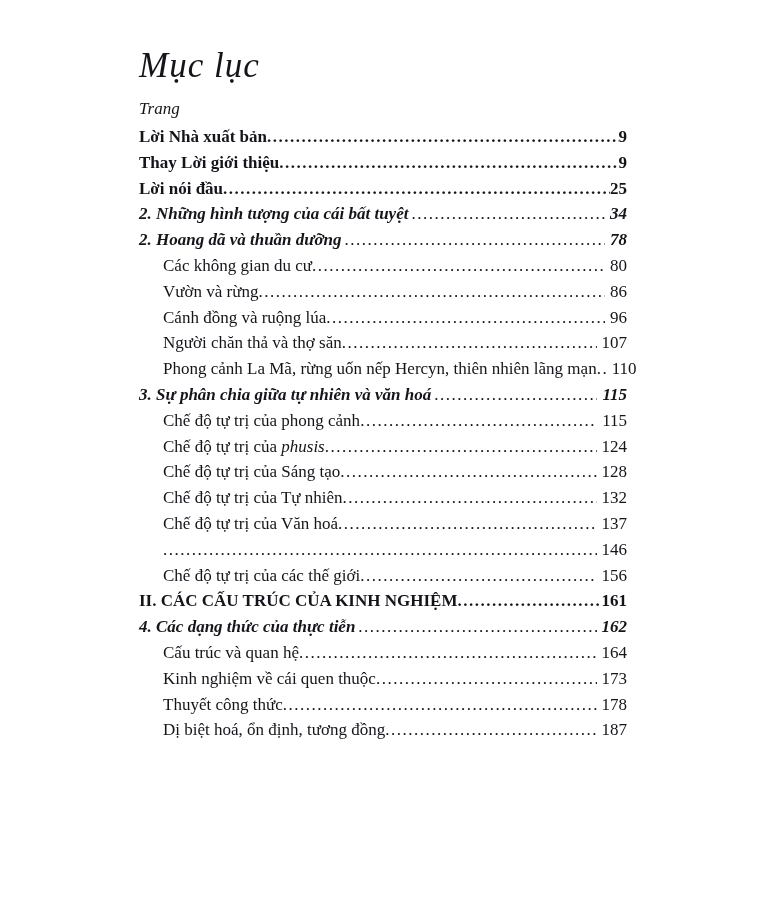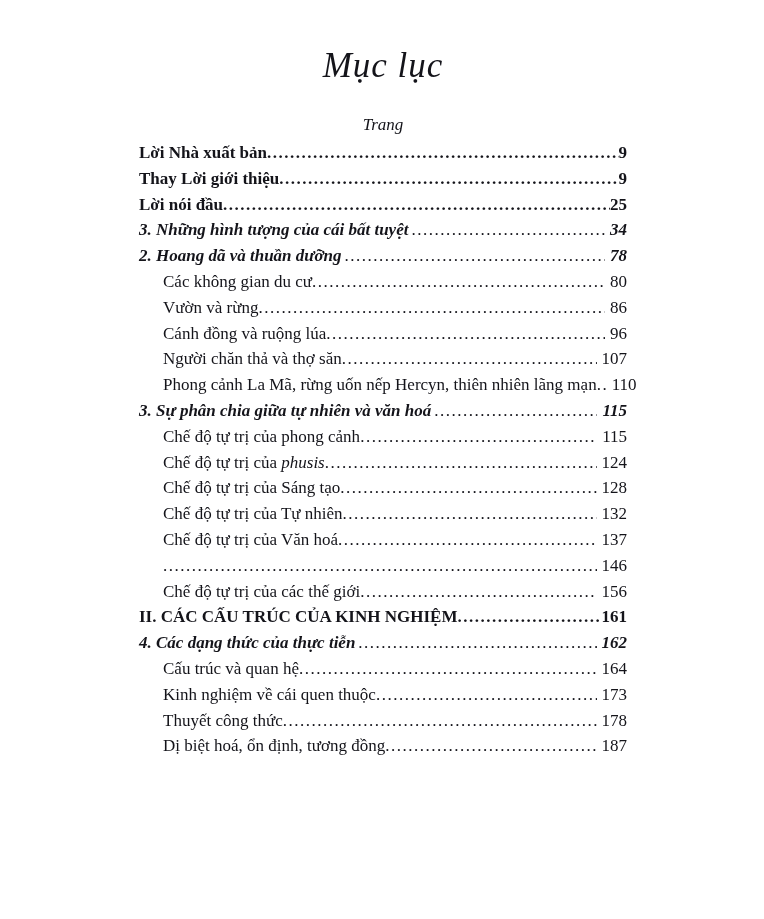--- a/index.html
+++ b/index.html
@@ -10,30 +10,30 @@
     color: #14141a;
   }
   .page {
     width: 764px;
     height: 919px;
     background: #ffffff;
     padding: 46px 137px 0 139px;
     overflow: hidden;
   }
   .page-title {
-    text-align: center;
+    text-align: left;
     font-style: italic;
     font-weight: normal;
     font-size: 35px;
     line-height: 40px;
     letter-spacing: 1px;
   }
   .column-header {
-    margin-top: 28px;
-    text-align: center;
+    margin-top: 12px;
+    text-align: left;
     font-style: italic;
     font-size: 17px;
     line-height: 21px;
   }
   .toc {
     margin-top: 5px;
   }
   .toc-row {
     display: flex;
     align-items: baseline;
@@ -87,21 +87,21 @@
     <span class="label"><span class="label-text">Thay Lời giới thiệu</span><span class="inner-italic"></span></span>
     <span class="dots"></span>
     <span class="pagenum">9</span>
   </div>
       <div class="toc-row front">
     <span class="label"><span class="label-text">Lời nói đầu</span><span class="inner-italic"></span></span>
     <span class="dots"></span>
     <span class="pagenum">25</span>
   </div>
       <div class="toc-row chapter">
-    <span class="label"><span class="label-text">3. Những hình tượng của cái bất tuyệt</span><span class="inner-italic"></span></span>
+    <span class="label"><span class="label-text">2. Những hình tượng của cái bất tuyệt</span><span class="inner-italic"></span></span>
     <span class="dots"></span>
     <span class="pagenum">34</span>
   </div>
       <div class="toc-row chapter">
     <span class="label"><span class="label-text">2. Hoang dã và thuần dưỡng</span><span class="inner-italic"></span></span>
     <span class="dots"></span>
     <span class="pagenum">78</span>
   </div>
       <div class="toc-row sub">
     <span class="label"><span class="label-text">Các không gian du cư</span><span class="inner-italic"></span></span>

